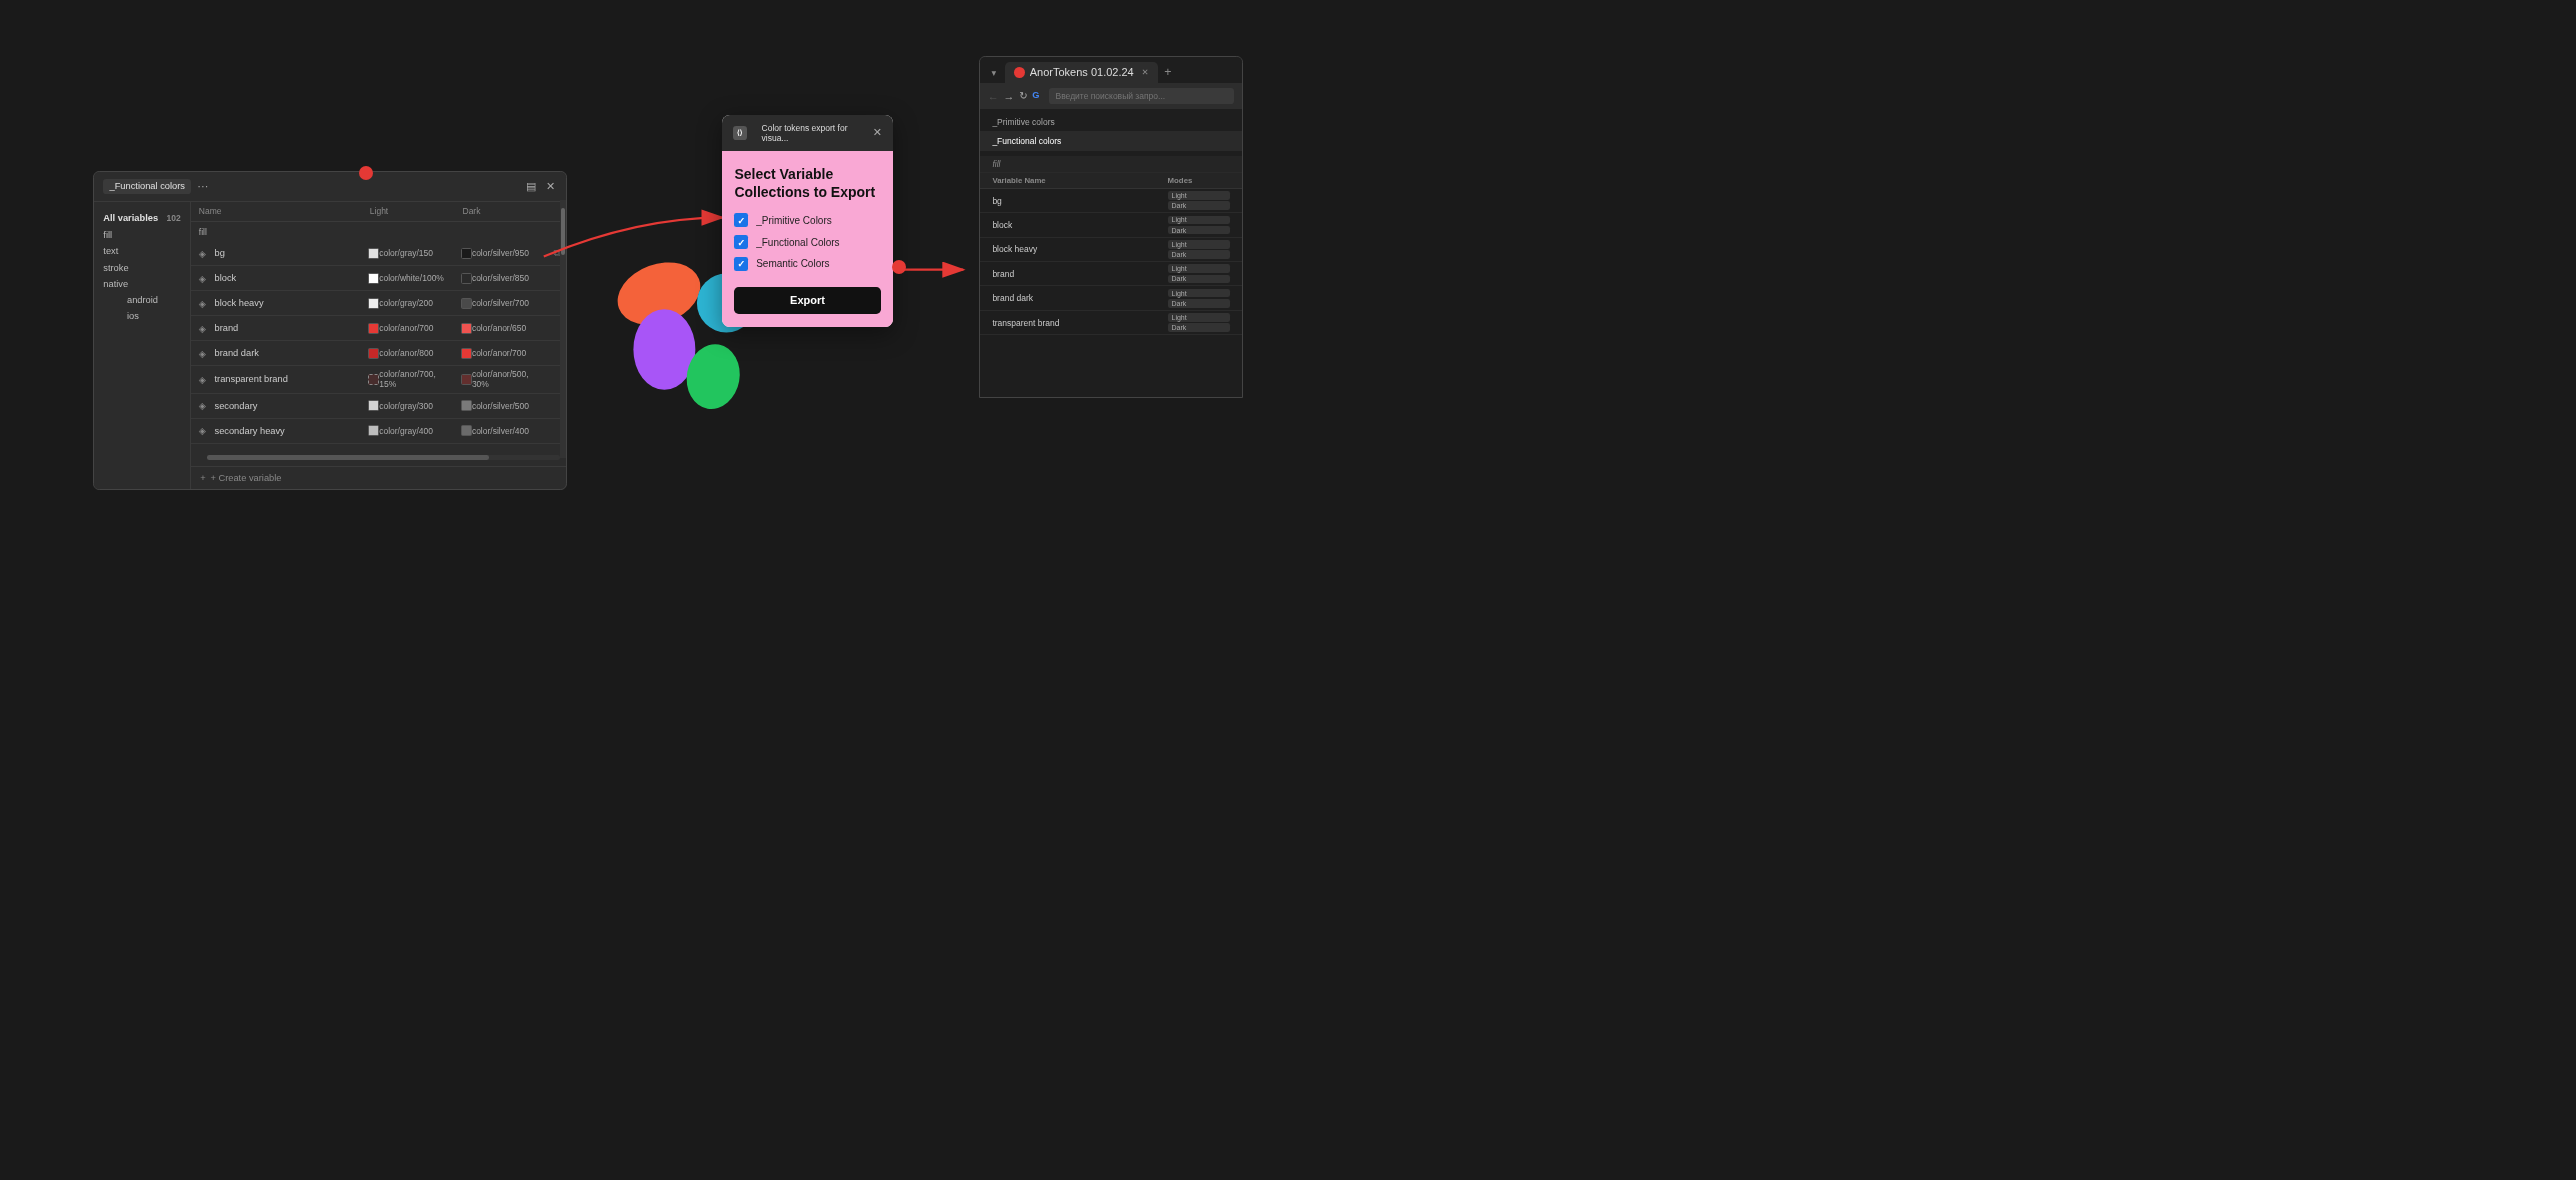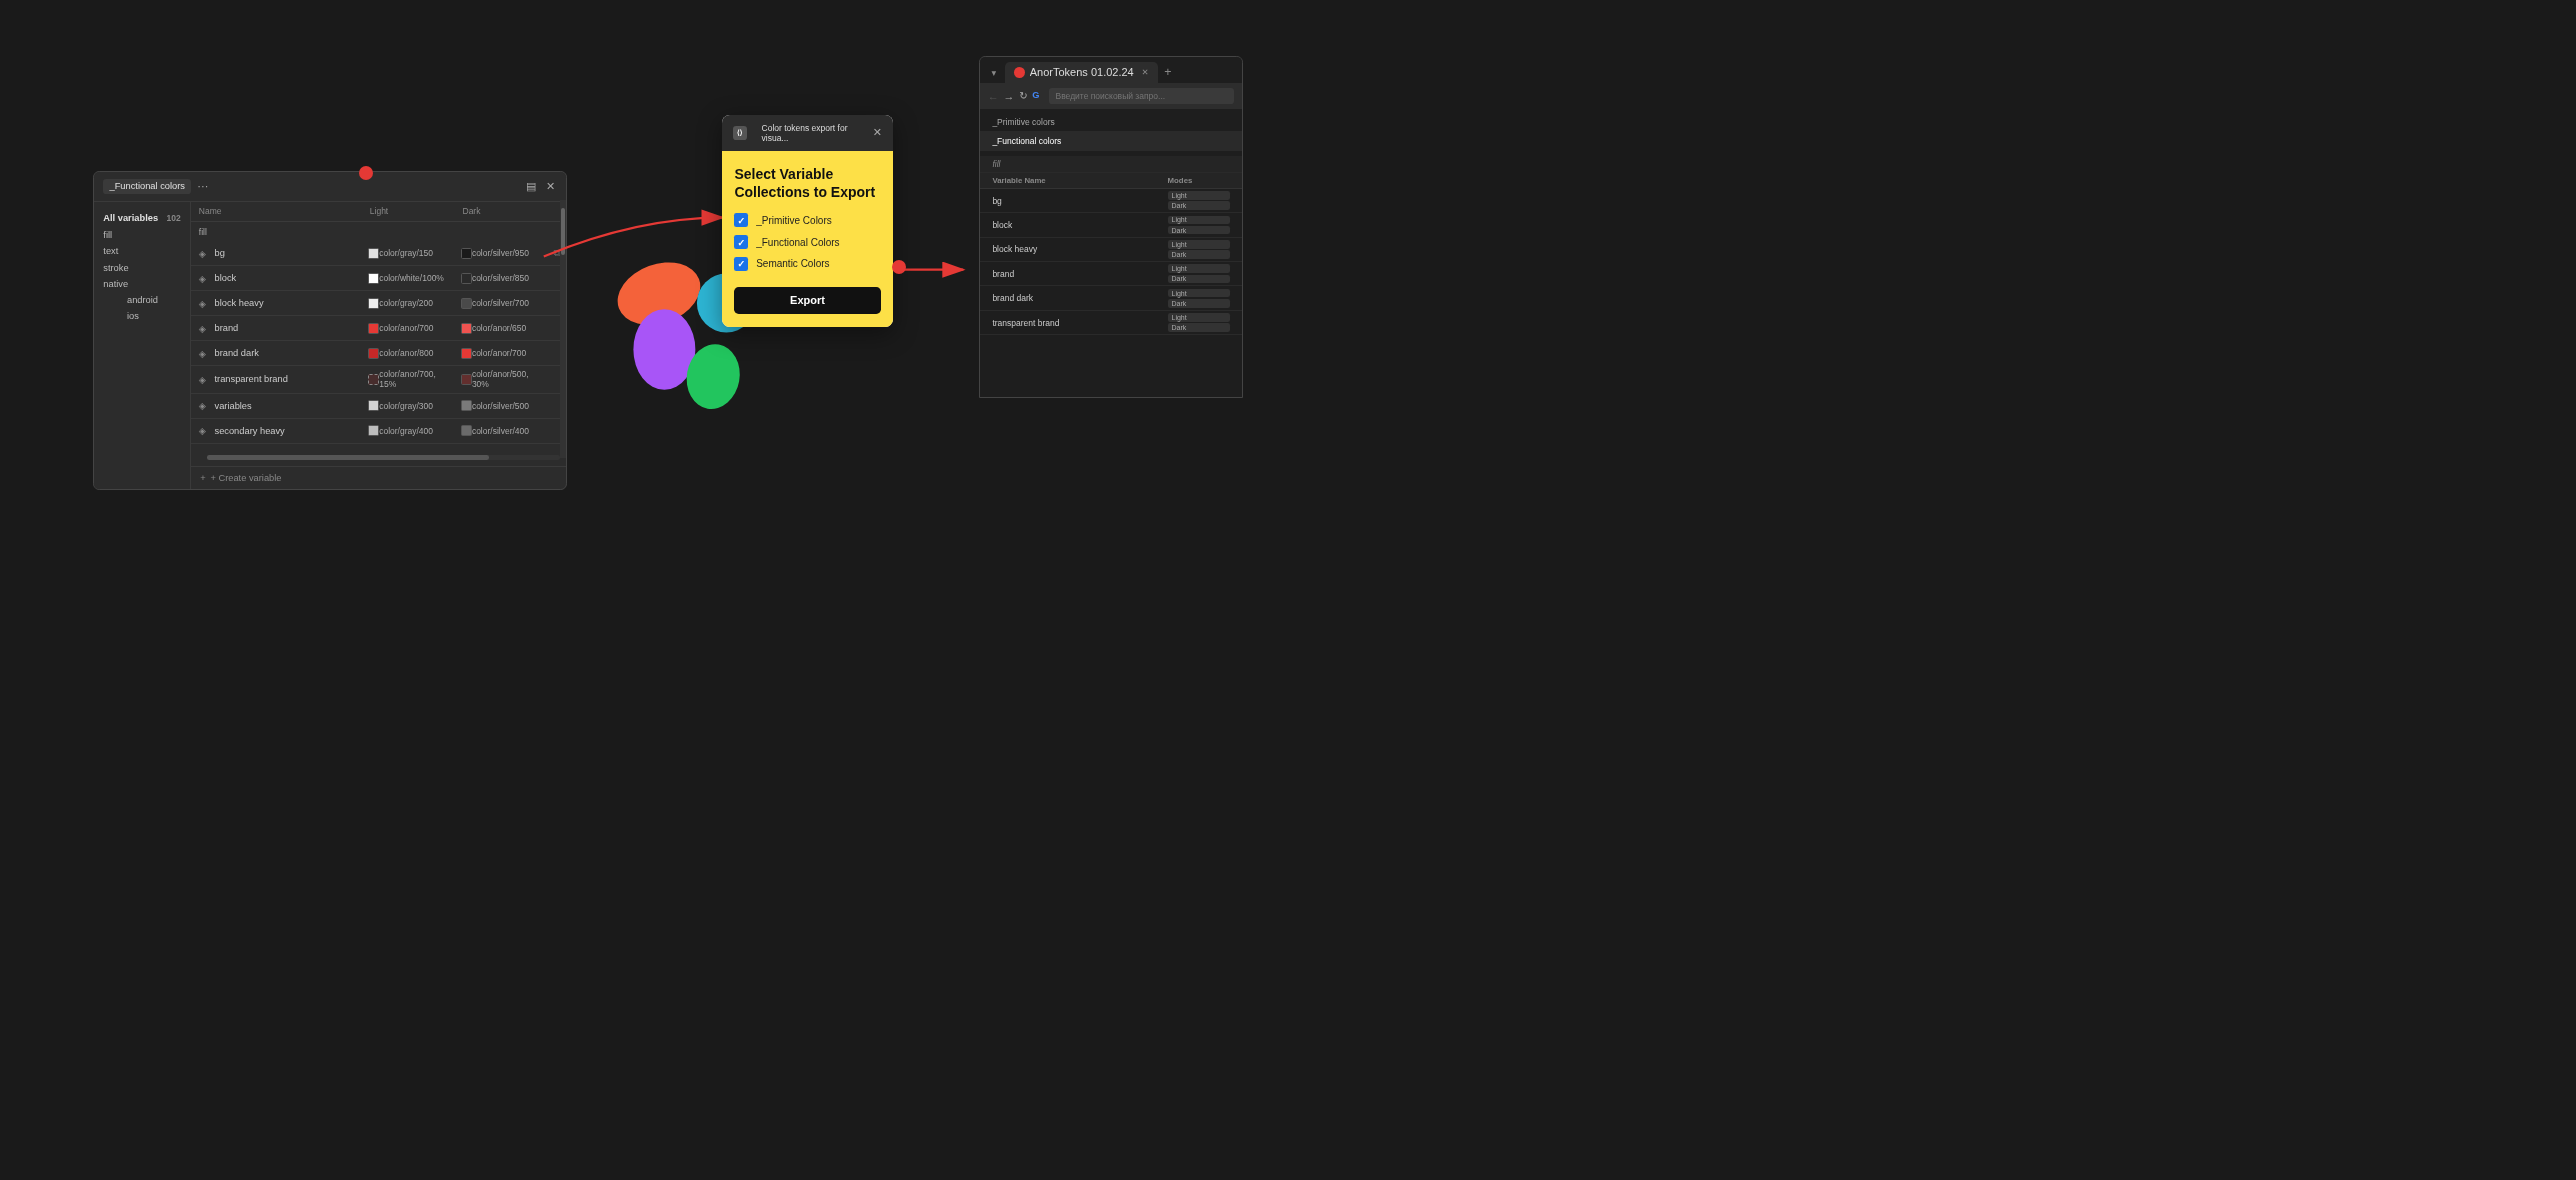--- a/index.html
+++ b/index.html
@@ -296,21 +296,21 @@
     }
 
     .dialog-close {
       color: #aaa;
       font-size: 11px;
       cursor: pointer;
     }
 
     .dialog-body {
       padding: 14px 12.4px 12.4px;
-      background: #fde047;
+      background: #f9a8d4;
     }
 
     .dialog-title {
       font-size: 14px;
       font-weight: 700;
       color: #111;
       line-height: 1.3;
       margin-bottom: 12.4px;
     }
 
@@ -697,21 +697,21 @@
           <div class="row-cell">
             <div class="color-swatch swatch-anor-500-30"></div>
             <span class="cell-value">color/anor/500, 30%</span>
           </div>
           <div class="row-action"></div>
         </div>
 
         <div class="table-row">
           <div class="row-name">
             <span class="row-icon">◈</span>
-            <span>variables</span>
+            <span>secondary</span>
           </div>
           <div class="row-cell">
             <div class="color-swatch swatch-gray-300"></div>
             <span class="cell-value">color/gray/300</span>
           </div>
           <div class="row-cell">
             <div class="color-swatch swatch-silver-500"></div>
             <span class="cell-value">color/silver/500</span>
           </div>
           <div class="row-action"></div>

